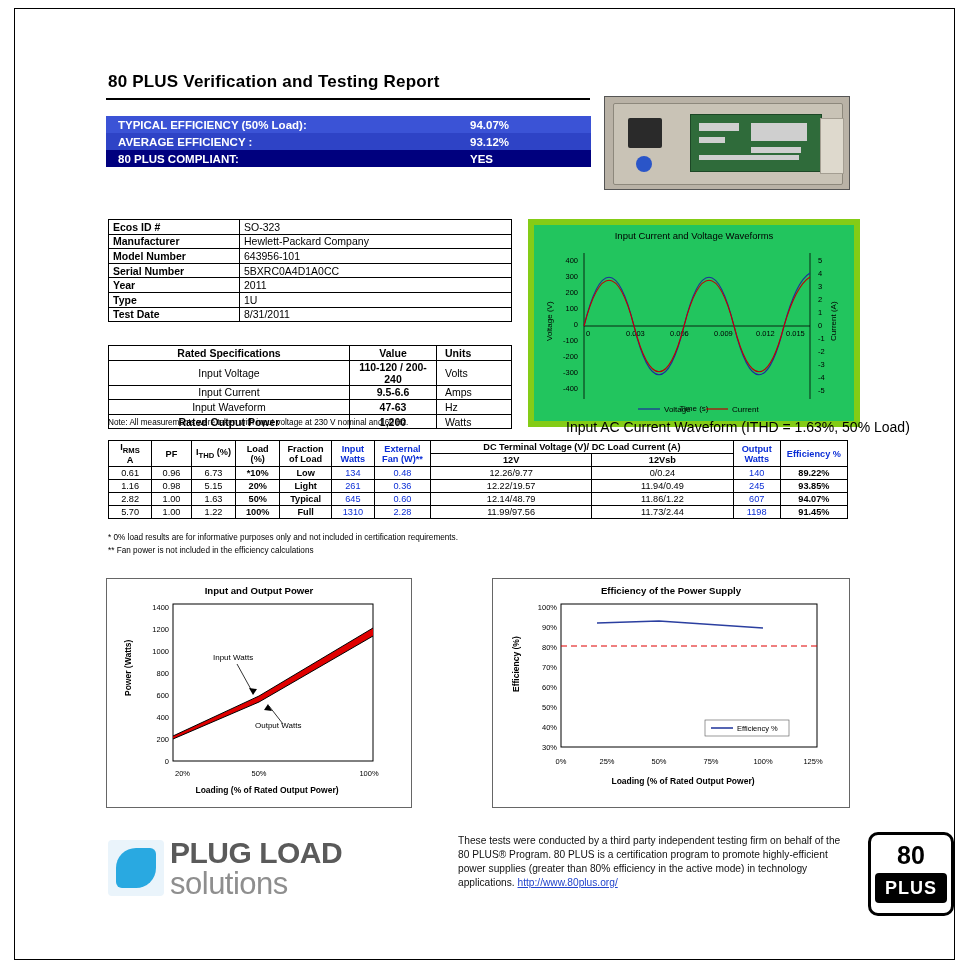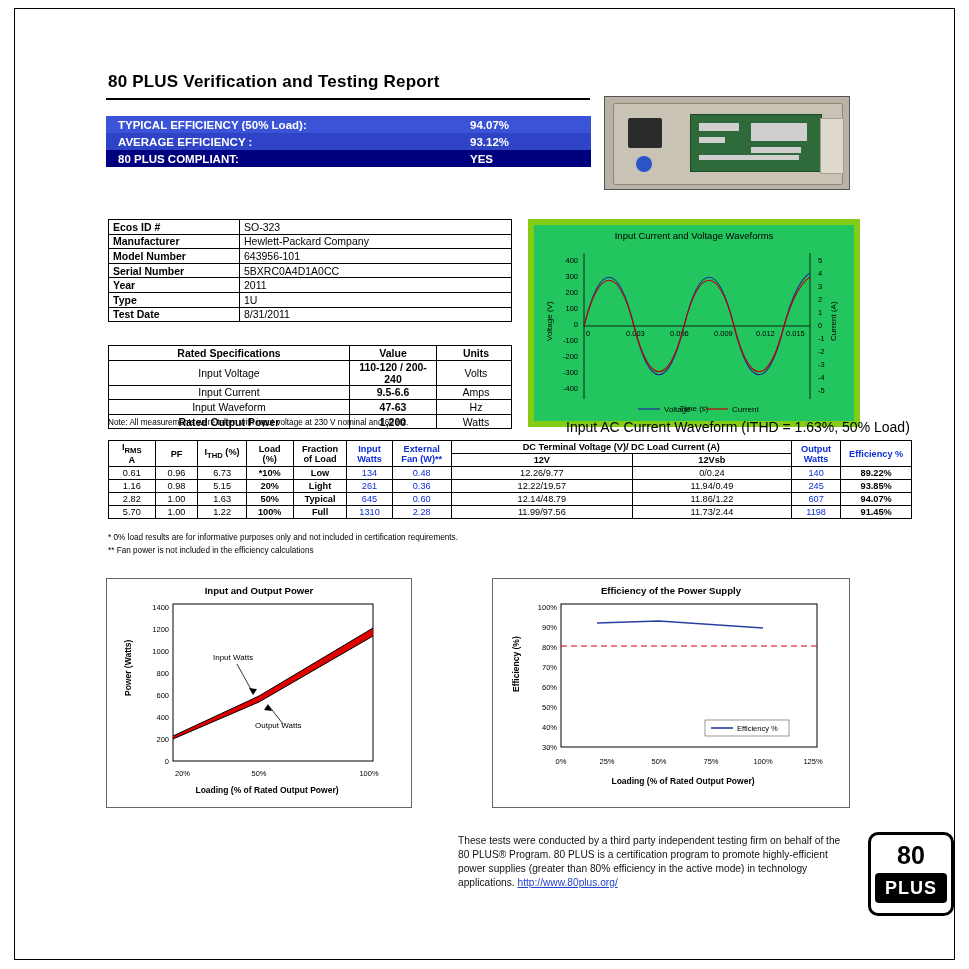--- a/index.html
+++ b/index.html
@@ -30,31 +30,31 @@
   
   .info{position:absolute;left:108px;top:219px;width:404px;border-collapse:collapse;font-size:10.5px;}
   .info td{border:1px solid #000;height:13.6px;padding:0 4px;}
   .info td.k{width:122px;font-weight:bold;margin-left:39px;}
 
   
   .rated{position:absolute;left:108px;top:345px;width:404px;border-collapse:collapse;font-size:10.5px;}
   .rated td,.rated th{border:1px solid #000;height:13.6px;padding:0 4px;}
   .rated th{font-weight:bold;}
   .rated .c{text-align:center;}
-  .rated .unit{text-align:center;width:62px;padding-left:8px;}
+  .rated .unit{text-align:left;width:62px;padding-left:8px;}
   .rated .val{text-align:center;width:78px;font-weight:bold;}
   .note{position:absolute;left:108px;top:418px;font-size:8.2px;}
 
   
   .wave{position:absolute;left:528px;top:219px;width:320px;height:196px;border:6px solid #84cc16;background:#22c55e;}
   .wave .wt{text-align:center;font-size:9.5px;margin-top:5px;}
   .wavecap{position:absolute;left:566px;top:419px;font-size:14px;}
 
   
-  .dt{position:absolute;left:108px;top:440px;width:804px;border-collapse:collapse;font-size:9.2px;padding-left:44px;}
+  .dt{position:absolute;left:108px;top:440px;width:740px;border-collapse:collapse;font-size:9.2px;padding-left:44px;}
   .dt td,.dt th{border:1px solid #000;padding:0 2px;height:12px;text-align:center;}
   .dt th{font-weight:bold;}
   .blue{color:#0b2ed6;}
   .tnote{position:absolute;left:108px;top:533px;font-size:8.2px;}
   .tnote2{position:absolute;left:108px;top:546px;font-size:8.2px;}
 
   
   .chart1{position:absolute;left:106px;top:578px;width:304px;height:228px;border:1px solid #666;background:#fff;}
   .chart2{position:absolute;left:492px;top:578px;width:356px;height:228px;border:1px solid #666;background:#fff;}
   .ctitle{text-align:center;font-size:9.6px;font-weight:bold;margin-top:6px;}
@@ -357,20 +357,26 @@
       <path d="M104,27 L166,25 L270,32" fill="none" stroke="#2b3fa0" stroke-width="1.6"></path>
       <g>
         <rect x="212" y="124" width="84" height="16" fill="#fff" stroke="#555" stroke-width="0.6"></rect>
         <line x1="218" y1="132" x2="240" y2="132" stroke="#2b3fa0" stroke-width="1.6"></line>
         <text x="244" y="135" font-family="Liberation Sans, sans-serif" font-size="7.5">Efficiency %</text>
       </g>
     </svg>
   </div>
 
   <div class="footer">
+    <div class="pls-logo">
+      <div class="pls-square"></div>
+      <div class="pls-swoosh"></div>
+      <div class="pls-t1">PLUG LOAD</div>
+      <div class="pls-t2">solutions</div>
+    </div>
     <div class="ftext">
       <span>These tests were conducted by a third party independent testing firm on behalf of the 80 PLUS® Program. 80 PLUS is a certification program to promote highly-efficient power supplies (greater than 80% efficiency in the active mode) in technology applications.</span>
       <a href="#">http://www.80plus.org/</a>
     </div>
     <div class="badge">
       <div class="b80">80</div>
       <div class="bp">PLUS</div>
     </div>
   </div>
 </div>

